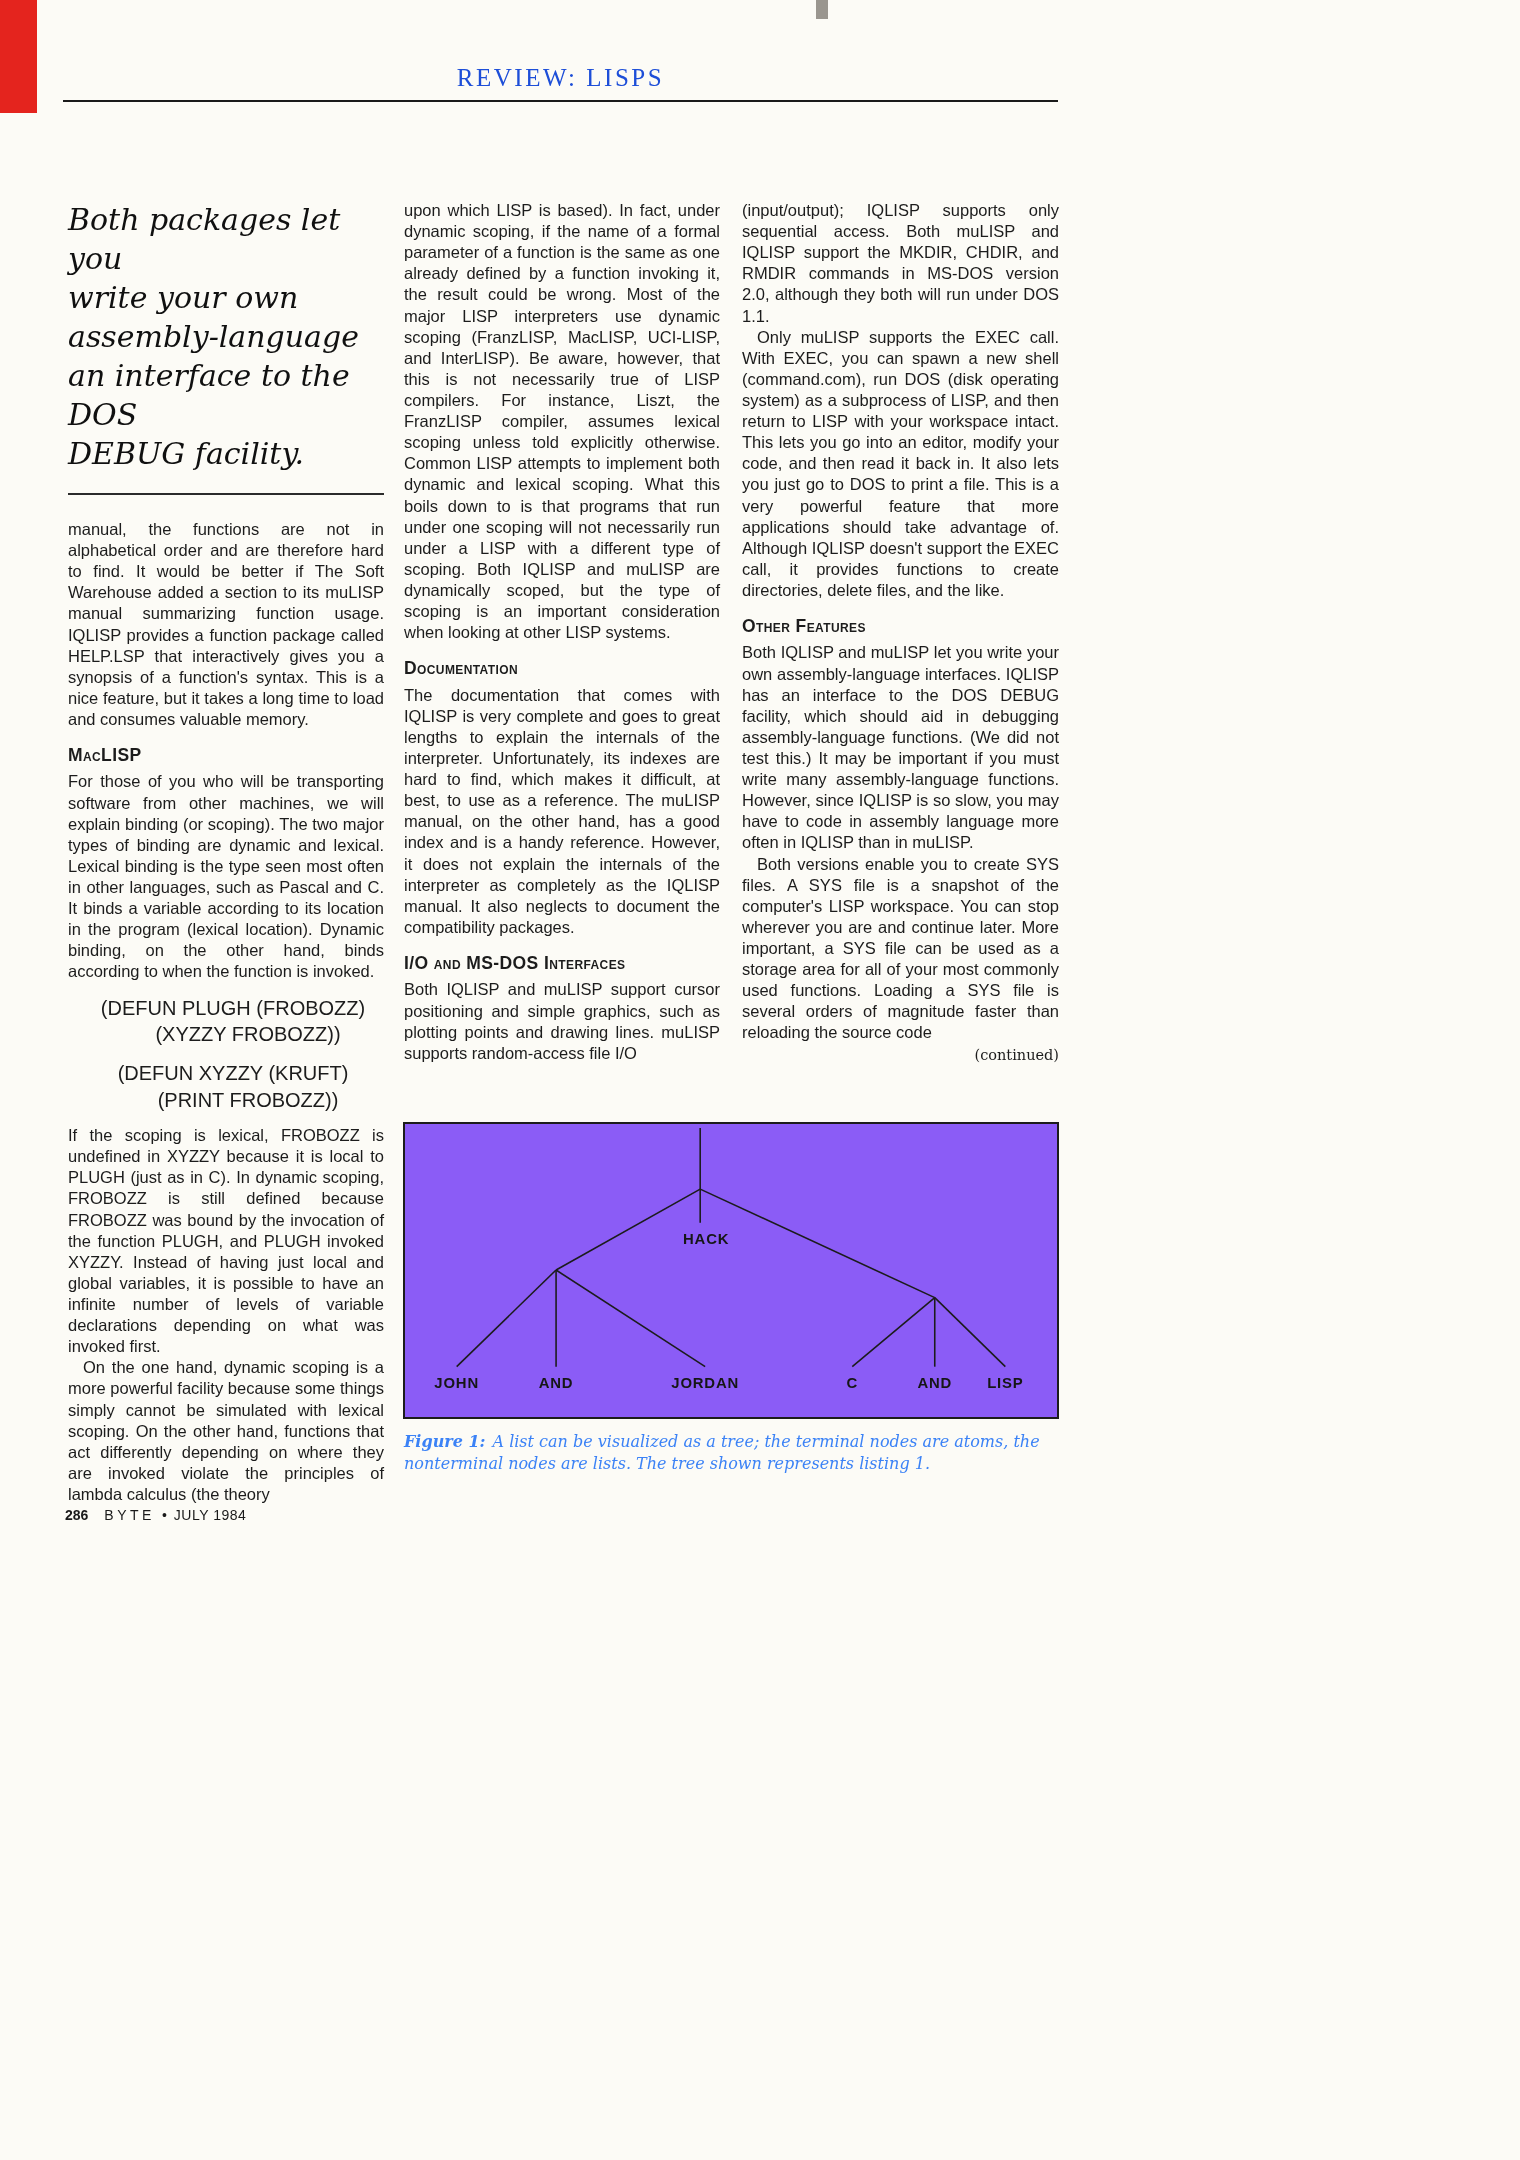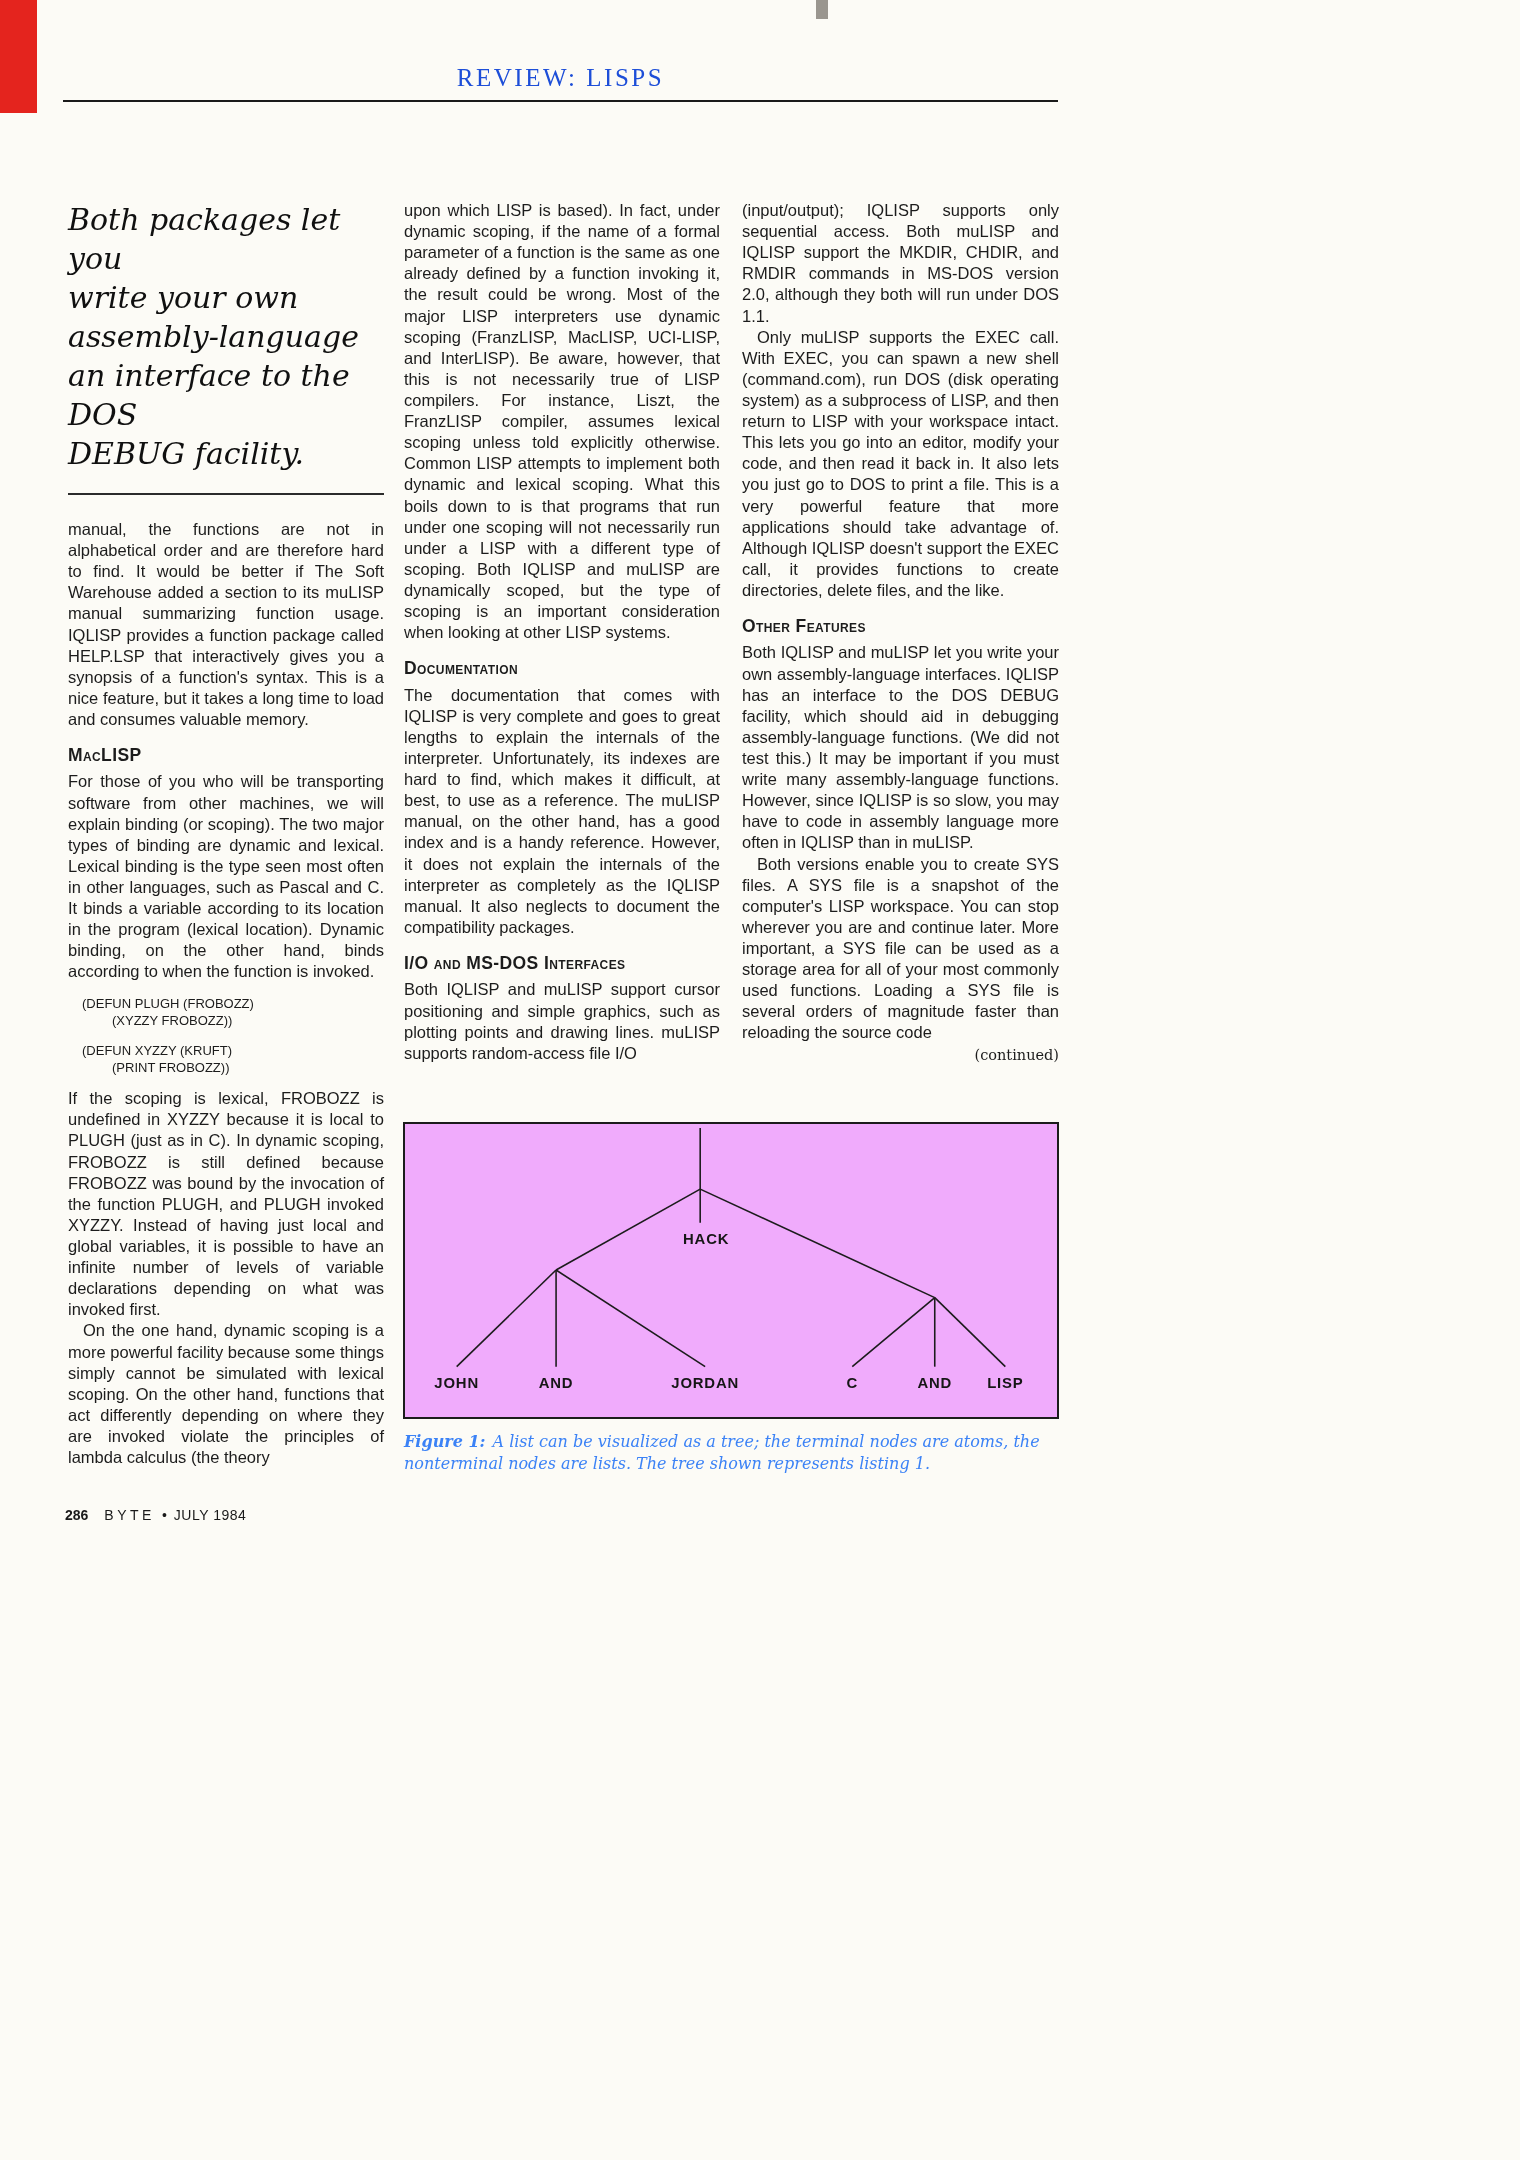--- a/index.html
+++ b/index.html
@@ -11,24 +11,24 @@
   .header-rule{position:absolute;left:63px;top:100px;width:995px;height:2px;background:#1a1a1a}
   .col{position:absolute;top:200px;width:316px;font-size:16.5px;line-height:1.28;text-align:justify}
   .col1{left:68px}
   .col2{left:404px}
   .col3{left:742px;width:317px}
   .col p{margin:0}
   p.indent{text-indent:15px}
   .sec{font-variant:small-caps;font-weight:700;font-size:17.5px;letter-spacing:.4px;margin:14px 0 5px;text-align:left}
   .pullquote{font-family:"DejaVu Serif",serif;font-style:italic;font-size:30px;line-height:1.3;text-align:left;color:#101010}
   .pq-rule{height:2px;background:#2b2b2b;margin:20px 0 24px}
-  .code{margin:12px 0 12px 14px;text-align:left;font-size:13px;line-height:1.32}
+  .code{margin:12px 0 12px 14px;text-align:center;font-size:20px;line-height:1.32}
   .code .l2{padding-left:30px}
   .code .gap{margin-top:13px}
-  .figure-box{position:absolute;left:403px;top:1122px;width:656px;height:297px;border:2px solid #1c1c1c;background:#f0abfc}
+  .figure-box{position:absolute;left:403px;top:1122px;width:656px;height:297px;border:2px solid #1c1c1c;background:#8b5cf6}
   .figure-box svg{display:block;width:100%;height:100%}
   .tree-line{stroke:#1c1c1c;stroke-width:1.6}
   .tree-label{font-family:"Liberation Sans",sans-serif;font-size:15px;font-weight:700;letter-spacing:.8px;fill:#161616}
   .caption{position:absolute;left:404px;top:1431px;width:654px;font-family:"DejaVu Serif",serif;font-style:italic;font-size:16px;line-height:1.35;color:#3b82f6;text-align:left}
   .cap-label{margin-right:7px;font-weight:600}
   .continued{text-align:right;font-family:"DejaVu Serif",serif;font-size:14.5px;margin-top:2px}
   .footer{position:absolute;left:65px;top:1507px;font-size:14px;color:#1a1a1a}
   .footer .pn{font-weight:700;margin-right:16px}
   .footer .mag{letter-spacing:3.5px;margin-right:7px}
   .footer .bullet{margin-right:7px}

